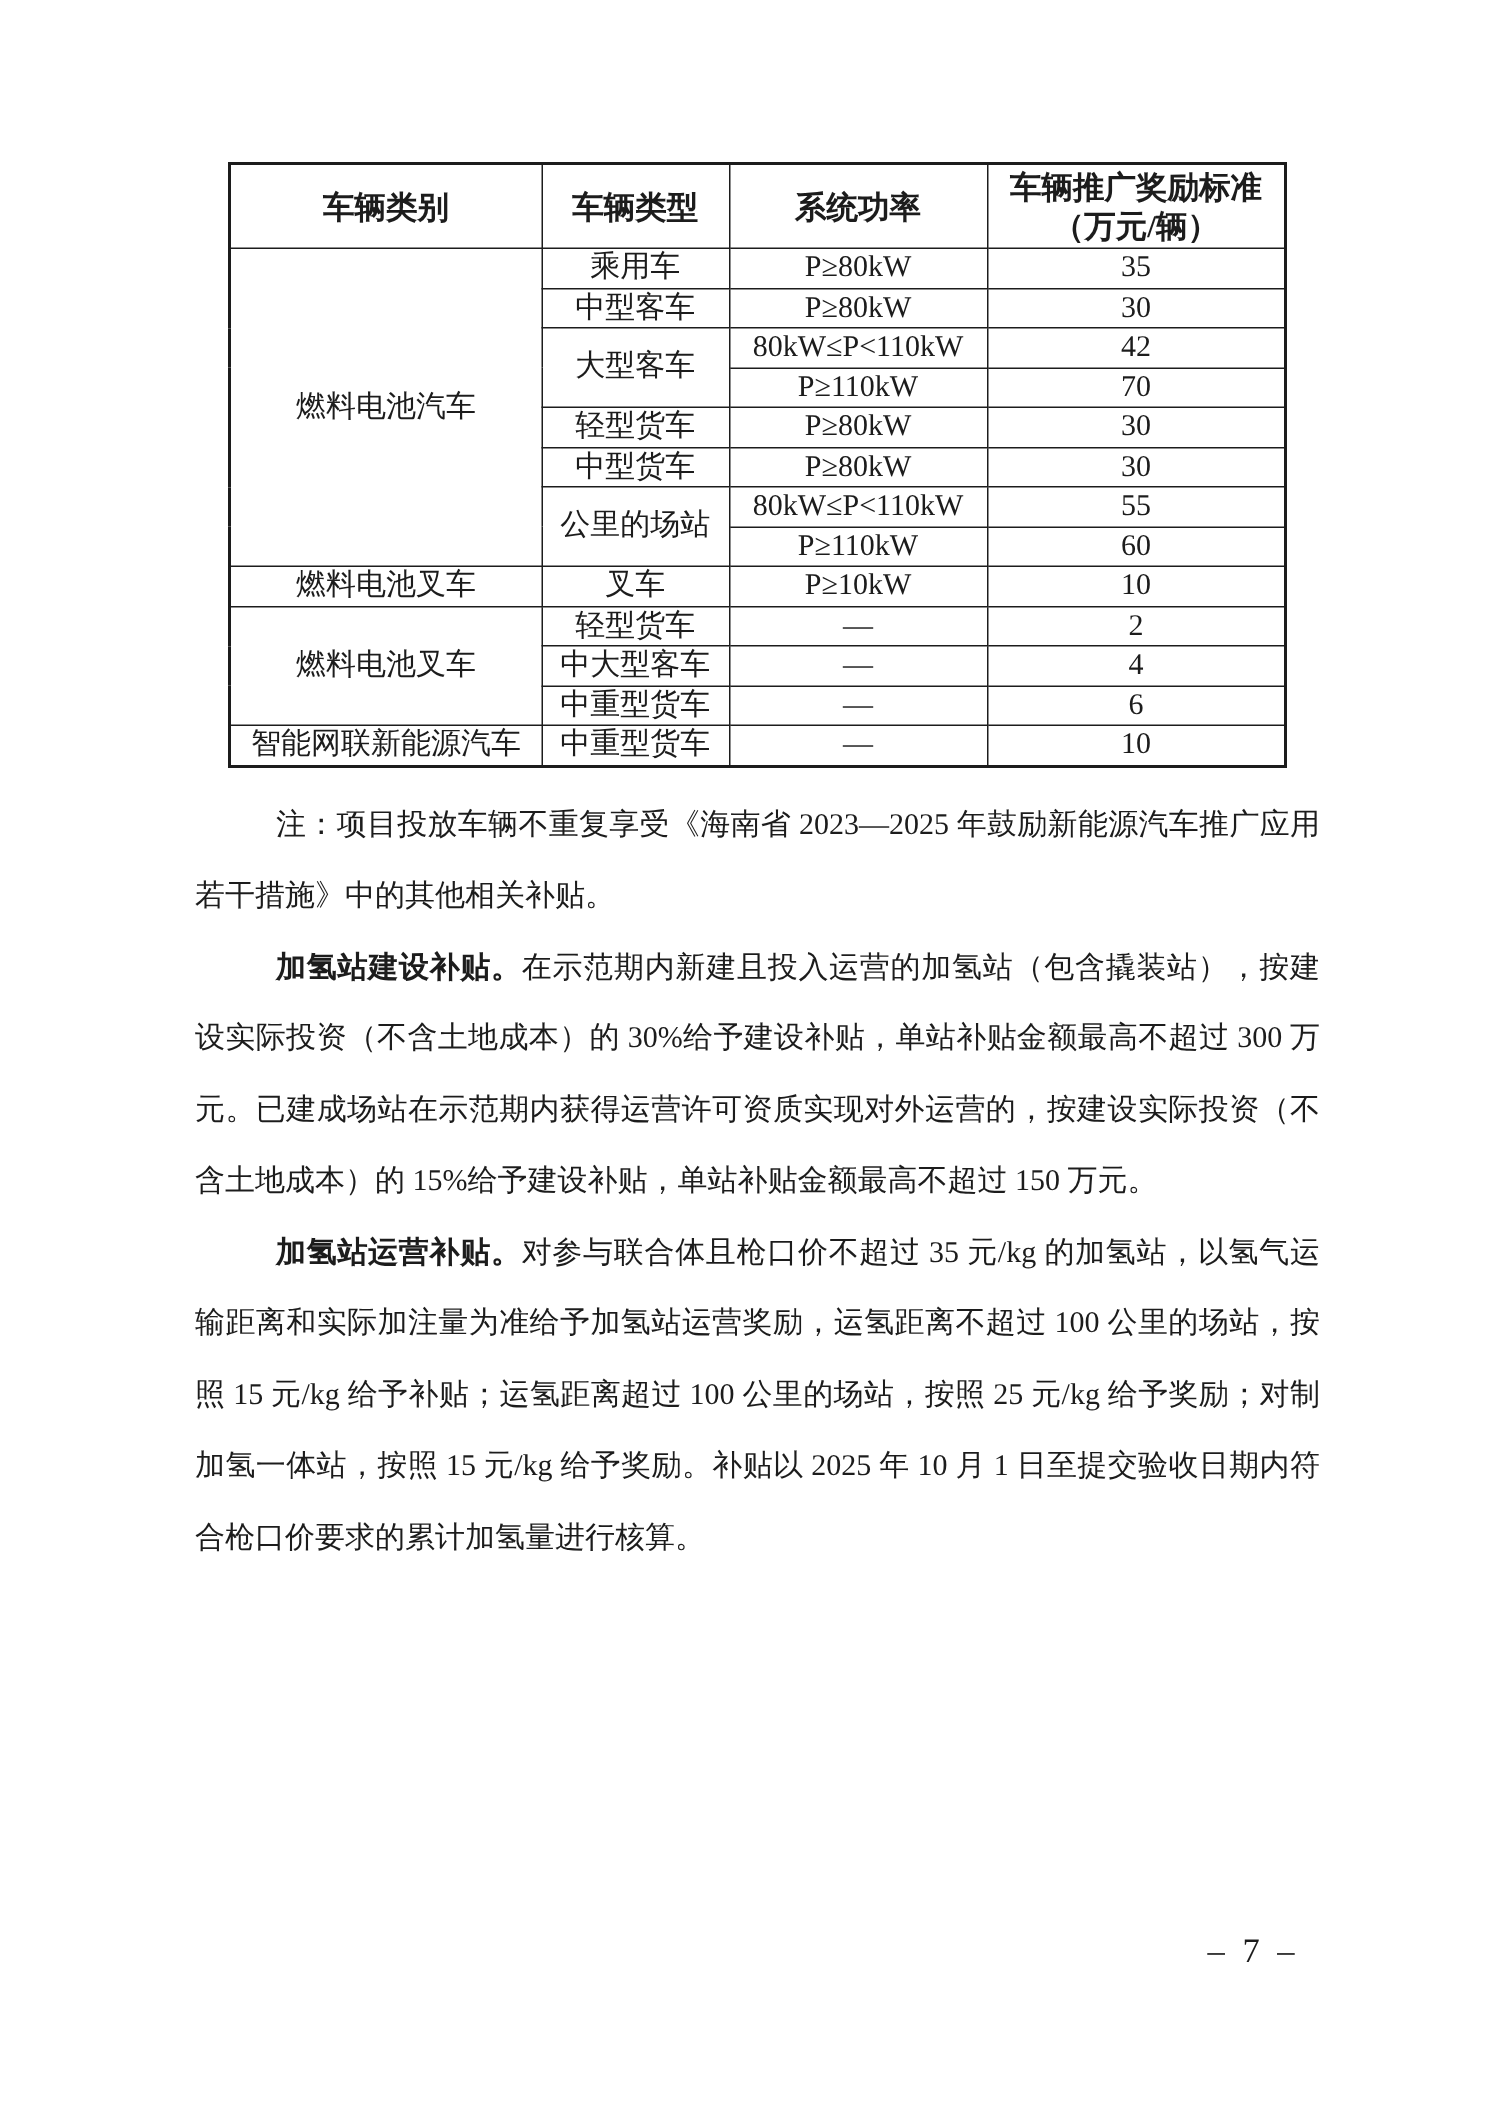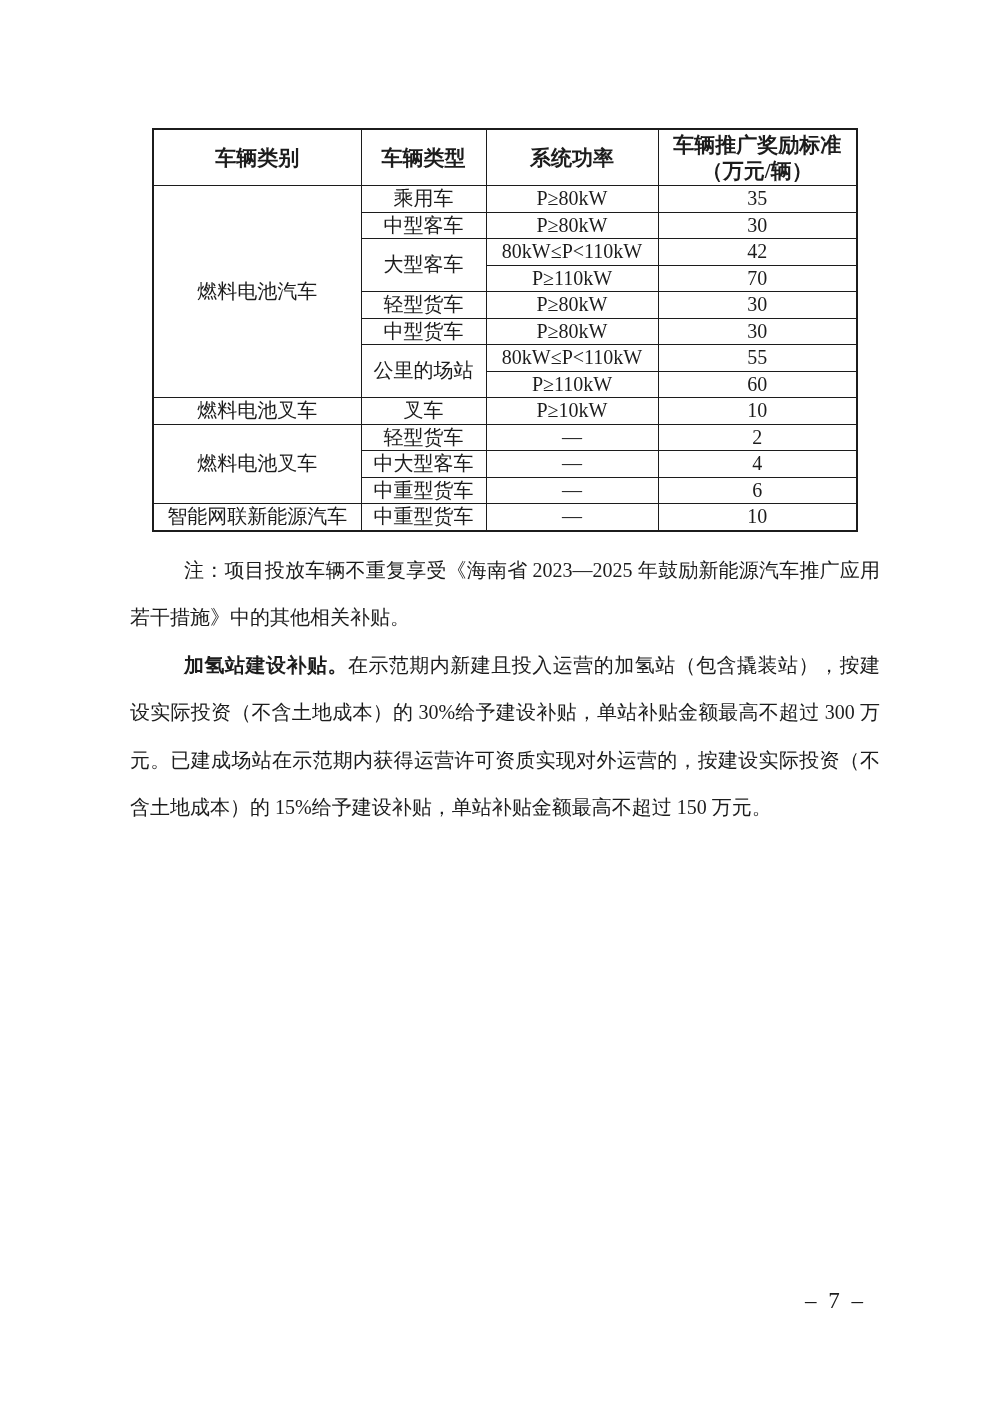--- a/index.html
+++ b/index.html
@@ -7,21 +7,21 @@
     position:relative;
     width:1000px; height:1414px;
     margin:0 auto;
     background:#ffffff;
     font-family:"Liberation Serif","DejaVu Serif",serif;
     color:#1c1c1c;
     overflow:hidden;
   }
   .content {
     position:absolute;
-    left:130px; top:128px;
+    left:130px; top:108px;
     width:750px;
   }
   table.subsidy {
     border-collapse:collapse;
     table-layout:fixed;
     width:704px;
     margin:0 auto;
     border:2px solid #1c1c1c;
   }
   table.subsidy th, table.subsidy td {
@@ -156,18 +156,19 @@
         <td>中重型货车</td>
         <td>—</td>
         <td>10</td>
       </tr>
     </tbody>
       </table>
 
     <div class="body-text">
       <p>注：项目投放车辆不重复享受《海南省 2023—2025 年鼓励新能源汽车推广应用若干措施》中的其他相关补贴。</p>
       <p><span class="lead">加氢站建设补贴。</span><span>在示范期内新建且投入运营的加氢站（包含撬装站），按建设实际投资（不含土地成本）的 30%给予建设补贴，单站补贴金额最高不超过 300 万元。已建成场站在示范期内获得运营许可资质实现对外运营的，按建设实际投资（不含土地成本）的 15%给予建设补贴，单站补贴金额最高不超过 150 万元。</span></p>
+      <p><span class="lead">加氢站运营补贴。</span><span>对参与联合体且枪口价不超过 35 元/kg 的加氢站，以氢气运输距离和实际加注量为准给予加氢站运营奖励，运氢距离不超过 100 公里的场站，按照 15 元/kg 给予补贴；运氢距离超过 100 公里的场站，按照 25 元/kg 给予奖励；对制加氢一体站，按照 15 元/kg 给予奖励。补贴以 2025 年 10 月 1 日至提交验收日期内符合枪口价要求的累计加氢量进行核算。</span></p>
     </div>
 
   </div>
 
   <div class="page-num">– 7 –</div>
 </div>
 
 </body></html>

